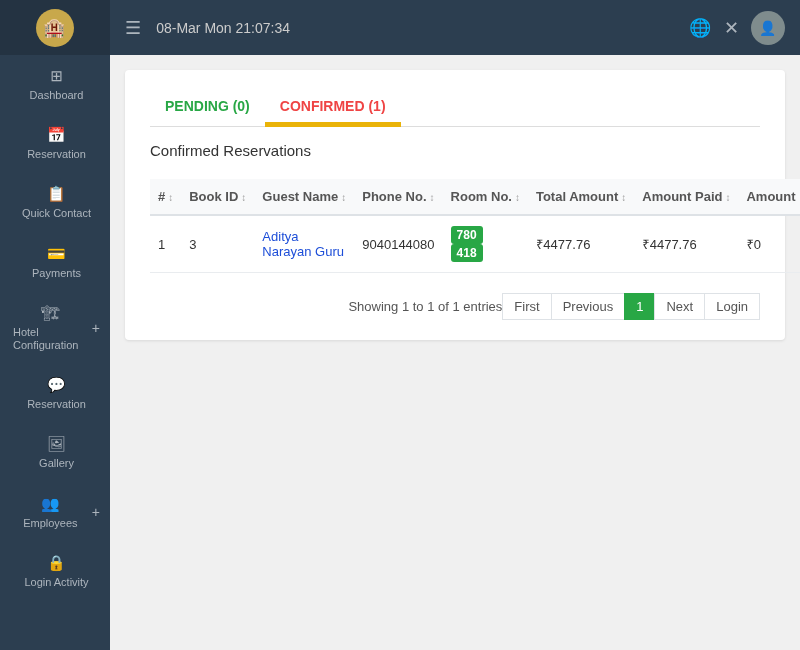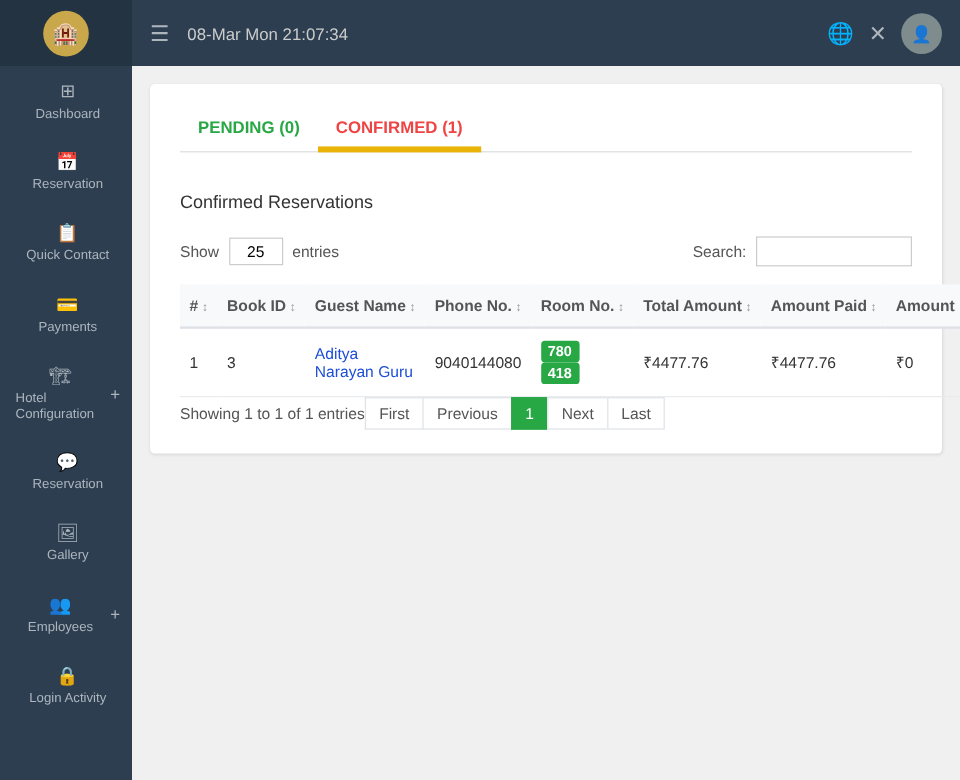--- a/index.html
+++ b/index.html
@@ -90,21 +90,21 @@
       margin: 15px;
       border-radius: 4px;
       padding: 20px 25px;
       box-shadow: 0 1px 3px rgba(0,0,0,0.1);
     }
 
     
     .tabs {
       display: flex;
       gap: 0;
-      margin-bottom: 33px;
+      margin-bottom: 15px;
       border-bottom: 1px solid #ddd;
       padding-bottom: 0;
     }
     .tab {
       padding: 8px 15px;
       font-size: 14px;
       font-weight: 600;
       cursor: pointer;
       border-bottom: 3px solid transparent;
       margin-bottom: -1px;
@@ -193,21 +193,22 @@
       padding: 2px 6px;
       font-size: 12px;
       font-weight: 600;
       margin-right: 2px;
     }
 
     
     .pagination-area {
       display: flex;
       align-items: center;
-      justify-content: flex-start;
+      justify-content: flex-end;
+      margin-top: 20px;
       font-size: 13px;
       color: #555;
     }
     .pagination-buttons { display: flex; gap: 0; }
     .pg-btn {
       padding: 5px 11px;
       border: 1px solid #dee2e6;
       background: #fff;
       cursor: pointer;
       font-size: 13px;
@@ -287,31 +288,20 @@
   <div class="content-area">
     <div class="card">
 
       <div class="tabs">
         <div class="tab pending">PENDING (0)</div>
         <div class="tab confirmed">CONFIRMED (1)</div>
       </div>
 
       <div class="section-title">Confirmed Reservations</div>
 
-      <div class="table-controls">
-        <div class="show-entries">
-          <span>Show</span>
-          <input type="text" value="25" style="">
-          <span>entries</span>
-        </div>
-        <div class="search-box">
-          <span>Search:</span>
-          <input type="text" placeholder="" style="">
-        </div>
-      </div>
 
       <table>
         <thead>
           <tr>
             <th>#<span class="sort-icon">↕</span></th>
             <th>Book ID<span class="sort-icon">↕</span></th>
             <th>Guest Name<span class="sort-icon">↕</span></th>
             <th>Phone No.<span class="sort-icon">↕</span></th>
             <th>Room No.<span class="sort-icon">↕</span></th>
             <th>Total Amount<span class="sort-icon">↕</span></th>
@@ -338,19 +328,19 @@
         </tbody>
       </table>
 
       <div class="pagination-area">
         <span>Showing 1 to 1 of 1 entries</span>
         <div class="pagination-buttons">
           <button class="pg-btn">First</button>
           <button class="pg-btn">Previous</button>
           <button class="pg-btn active">1</button>
           <button class="pg-btn">Next</button>
-          <button class="pg-btn">Last</button>
+          <button class="pg-btn">Login</button>
         </div>
       </div>
 
     </div>
   </div>
 </div>
 
 </body></html>

